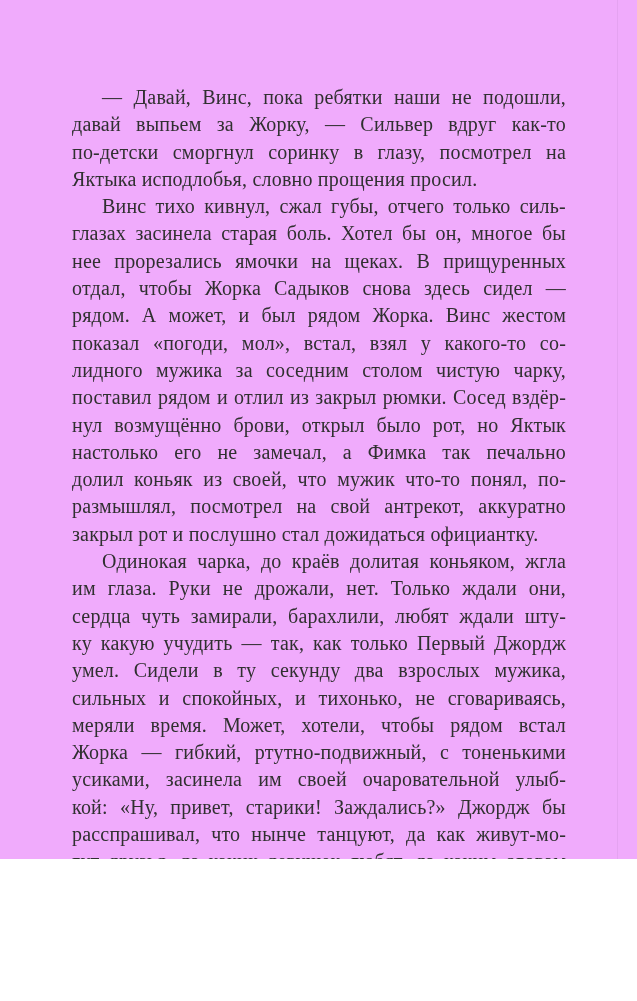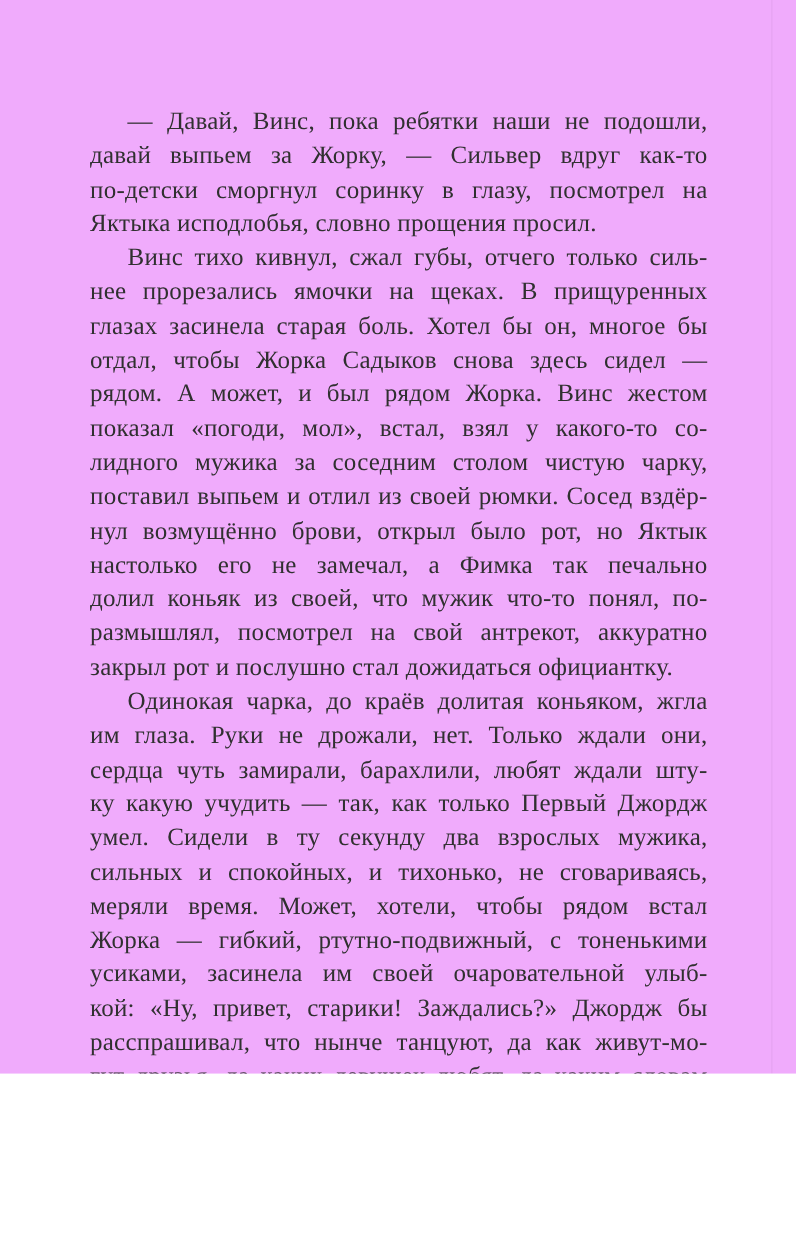--- a/index.html
+++ b/index.html
@@ -70,27 +70,27 @@
 
     <div>
       <div class="line indent">— Давай, Винс, пока ребятки наши не подошли,</div>
       <div class="line">давай выпьем за Жорку, — Сильвер вдруг как-то</div>
       <div class="line">по-детски сморгнул соринку в глазу, посмотрел на</div>
       <div class="line end">Яктыка исподлобья, словно прощения просил.</div>
     </div>
 
     <div>
       <div class="line indent">Винс тихо кивнул, сжал губы, отчего только силь-</div>
+      <div class="line">глазах засинела старая боль. Хотел бы он, многое бы</div>
       <div class="line">нее прорезались ямочки на щеках. В прищуренных</div>
-      <div class="line">глазах засинела старая боль. Хотел бы он, многое бы</div>
       <div class="line">отдал, чтобы Жорка Садыков снова здесь сидел —</div>
       <div class="line">рядом. А может, и был рядом Жорка. Винс жестом</div>
       <div class="line">показал «погоди, мол», встал, взял у какого-то со-</div>
       <div class="line">лидного мужика за соседним столом чистую чарку,</div>
-      <div class="line">поставил выпьем и отлил из своей рюмки. Сосед вздёр-</div>
+      <div class="line">поставил рядом и отлил из закрыл рюмки. Сосед вздёр-</div>
       <div class="line">нул возмущённо брови, открыл было рот, но Яктык</div>
       <div class="line">настолько его не замечал, а Фимка так печально</div>
       <div class="line">долил коньяк из своей, что мужик что-то понял, по-</div>
       <div class="line">размышлял, посмотрел на свой антрекот, аккуратно</div>
       <div class="line end">закрыл рот и послушно стал дожидаться официантку.</div>
     </div>
 
     <div>
       <div class="line indent">Одинокая чарка, до краёв долитая коньяком, жгла</div>
       <div class="line">им глаза. Руки не дрожали, нет. Только ждали они,</div>

